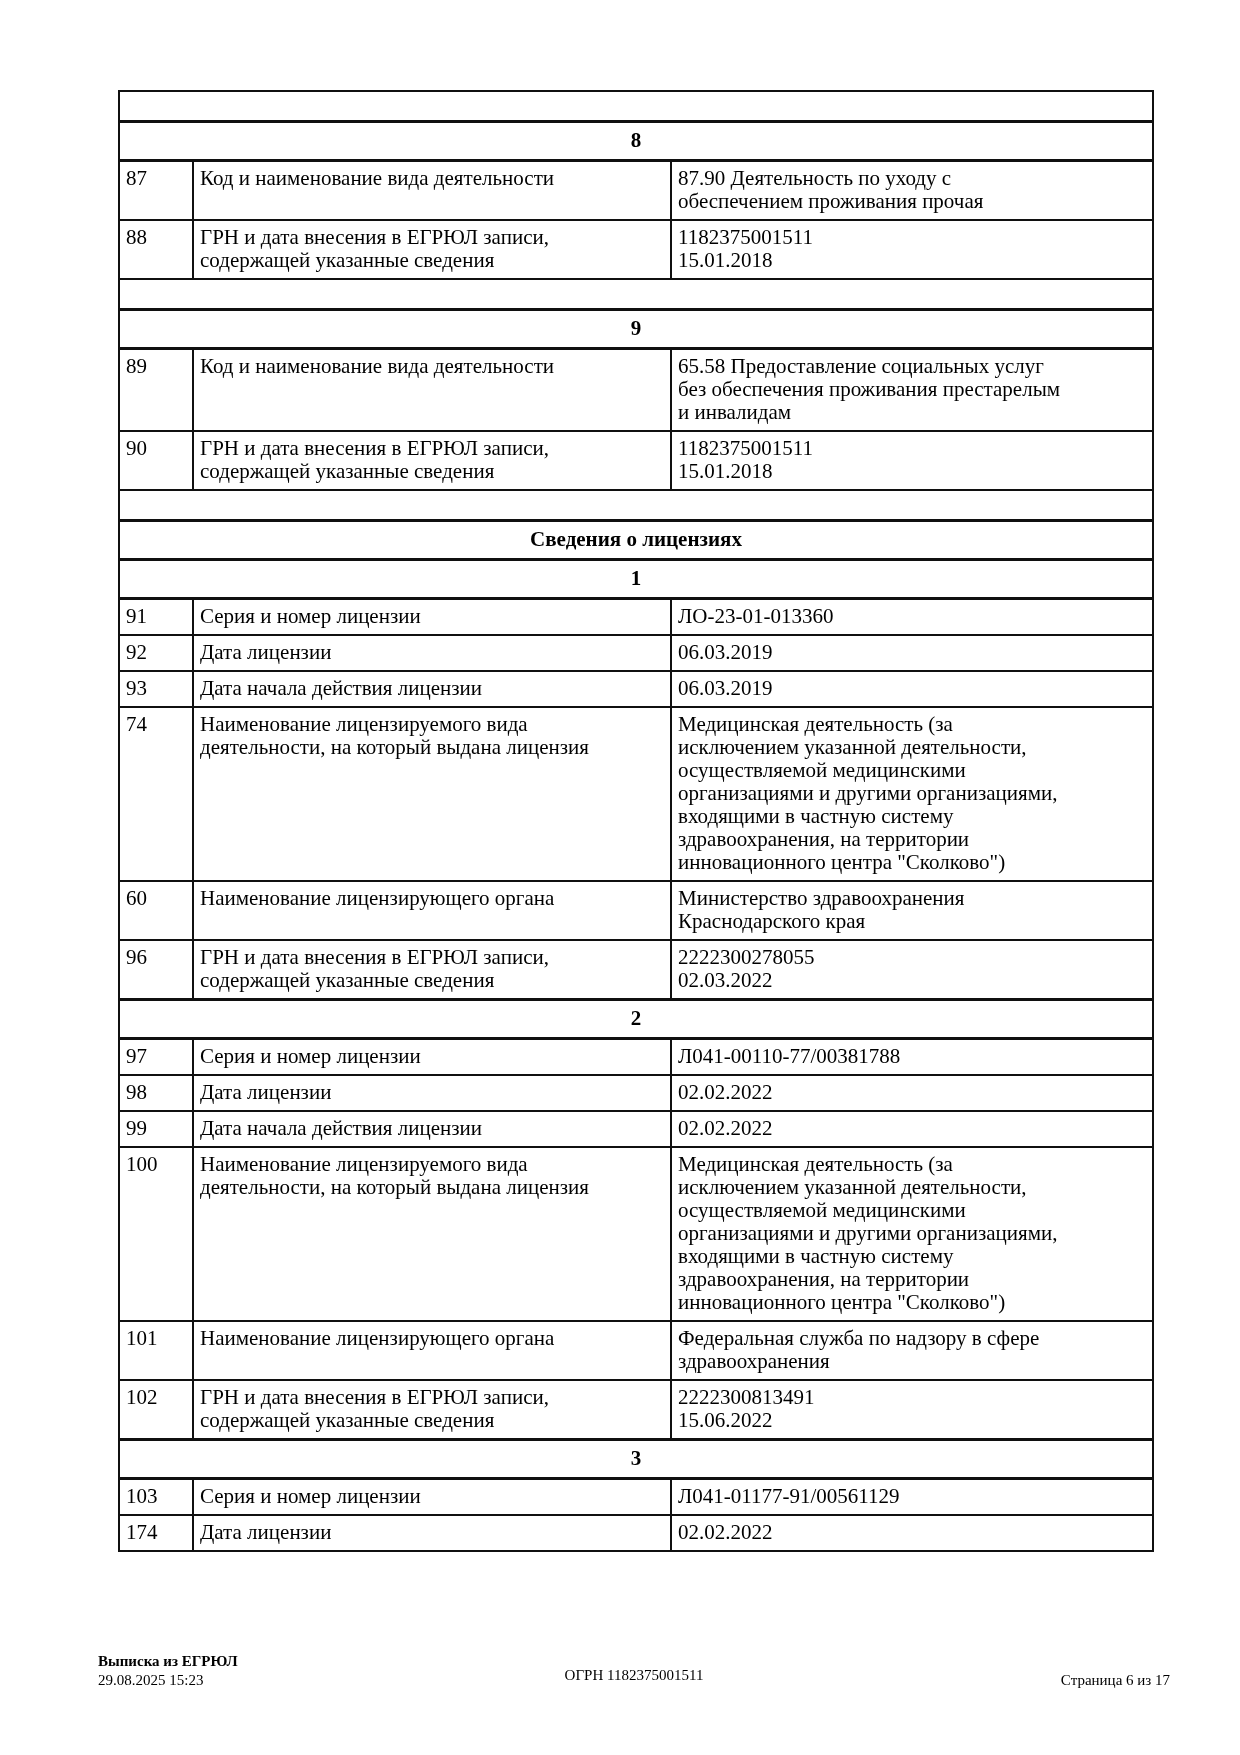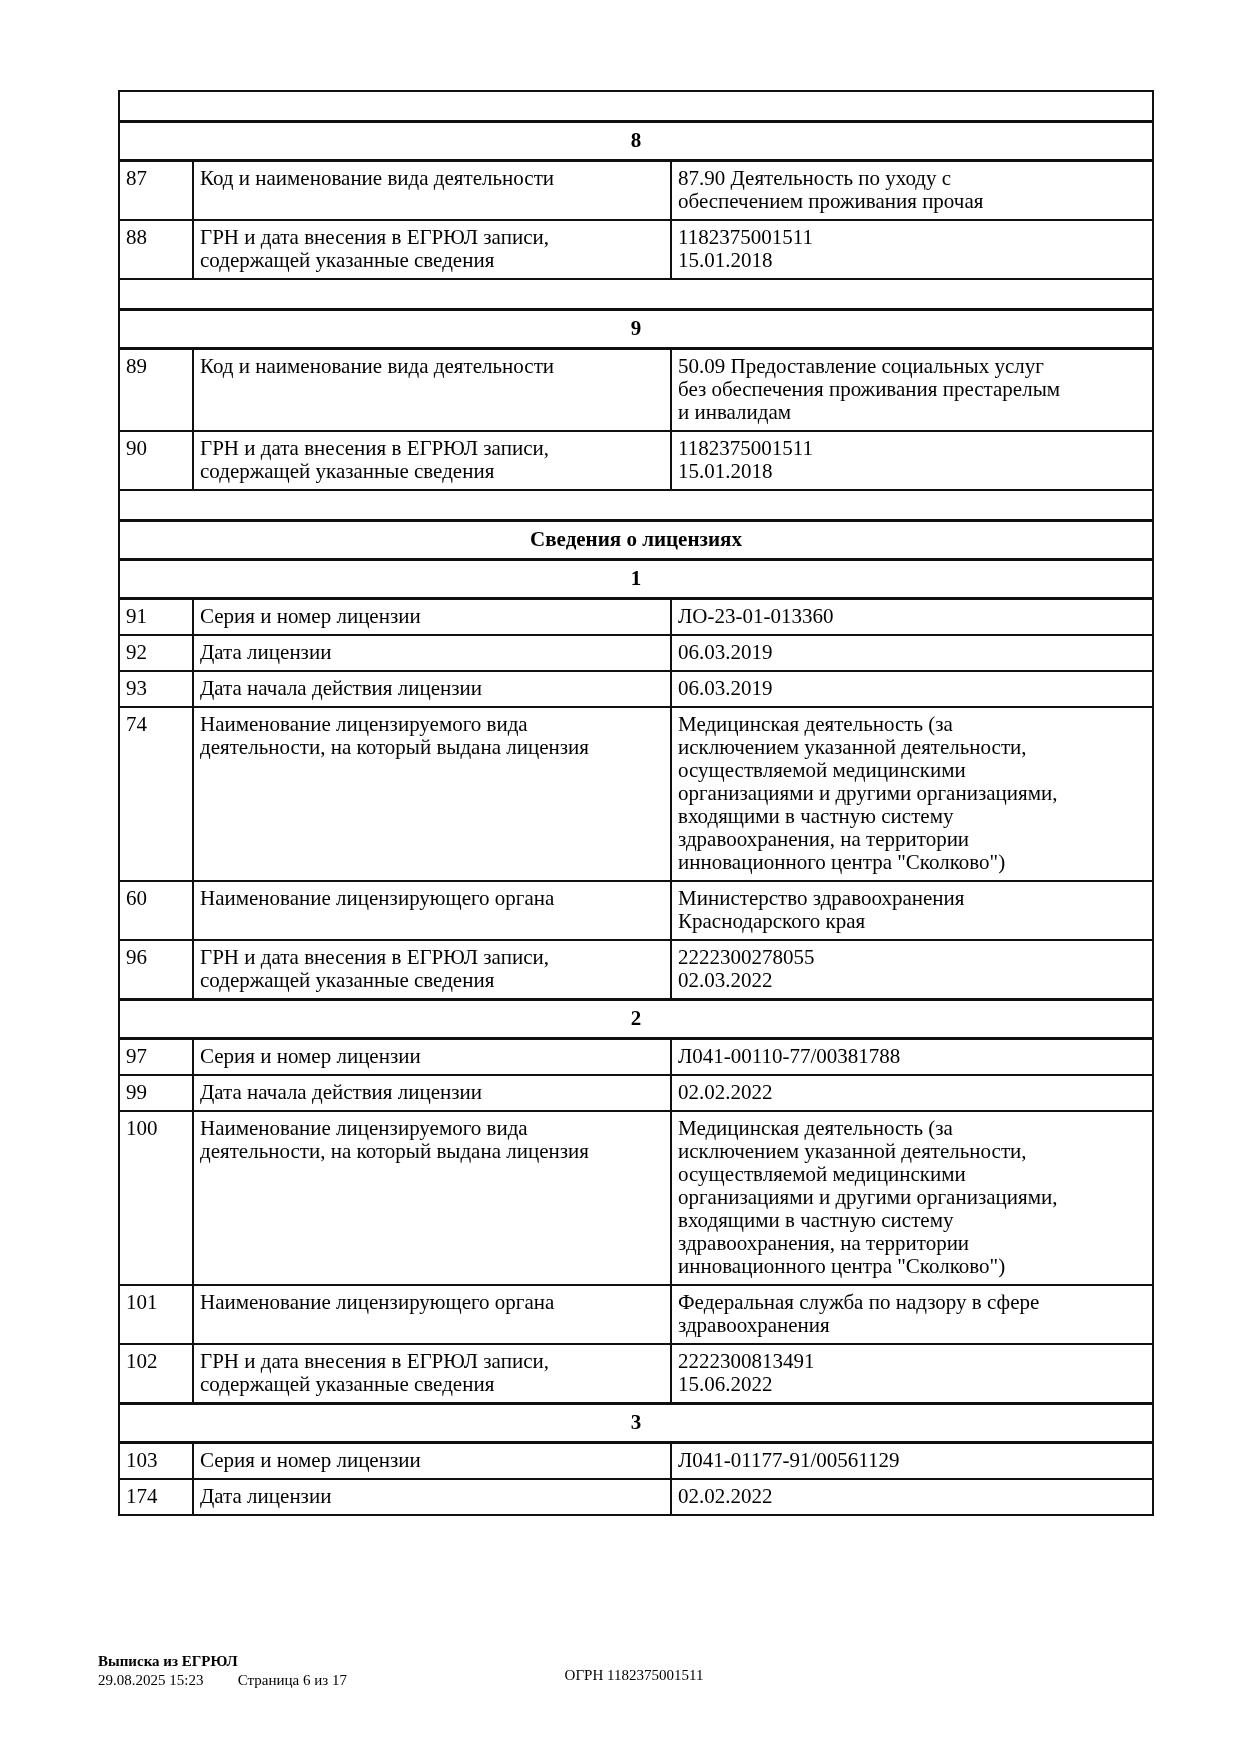--- a/index.html
+++ b/index.html
@@ -52,21 +52,21 @@
     white-space: nowrap;
     overflow: visible;
   }
   .footer {
     position: absolute;
     left: 98px;
     top: 1652px;
     width: 1072px;
     display: flex;
     align-items: flex-end;
-    justify-content: flex-start;
+    justify-content: space-between;
     font-size: 15px;
     line-height: 19px;
   }
   .footer .left-block .doc-title {
     font-weight: 700;
   }
   .footer .center-block {
     position: absolute;
     left: 0;
     right: 0;
@@ -121,21 +121,21 @@
         </tr>
         <tr class="section-row">
           <td colspan="3">9</td>
         </tr>
         <tr class="entry-row">
           <td class="num">89</td>
           <td class="label-cell">
             <div>Код и наименование вида деятельности</div>
           </td>
           <td class="value-cell">
-            <div>50.09 Предоставление социальных услуг</div>
+            <div>65.58 Предоставление социальных услуг</div>
             <div>без обеспечения проживания престарелым</div>
             <div>и инвалидам</div>
           </td>
         </tr>
         <tr class="entry-row">
           <td class="num">90</td>
           <td class="label-cell">
             <div>ГРН и дата внесения в ЕГРЮЛ записи,</div>
             <div>содержащей указанные сведения</div>
           </td>
@@ -220,20 +220,29 @@
         <tr class="section-row">
           <td colspan="3">2</td>
         </tr>
         <tr class="entry-row">
           <td class="num">97</td>
           <td class="label-cell">
             <div>Серия и номер лицензии</div>
           </td>
           <td class="value-cell">
             <div>Л041-00110-77/00381788</div>
+          </td>
+        </tr>
+        <tr class="entry-row">
+          <td class="num">98</td>
+          <td class="label-cell">
+            <div>Дата лицензии</div>
+          </td>
+          <td class="value-cell">
+            <div>02.02.2022</div>
           </td>
         </tr>
         <tr class="entry-row">
           <td class="num">99</td>
           <td class="label-cell">
             <div>Дата начала действия лицензии</div>
           </td>
           <td class="value-cell">
             <div>02.02.2022</div>
           </td>

